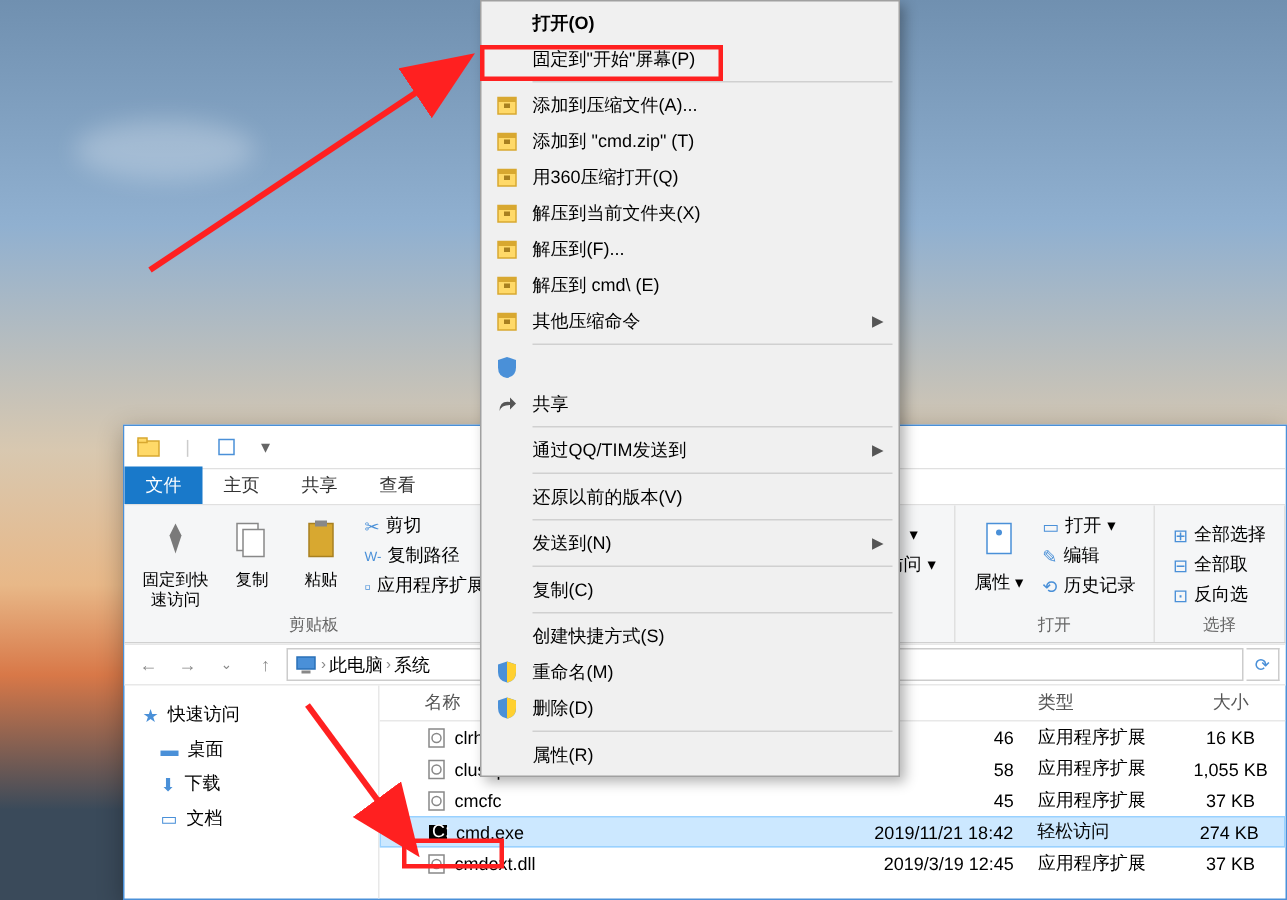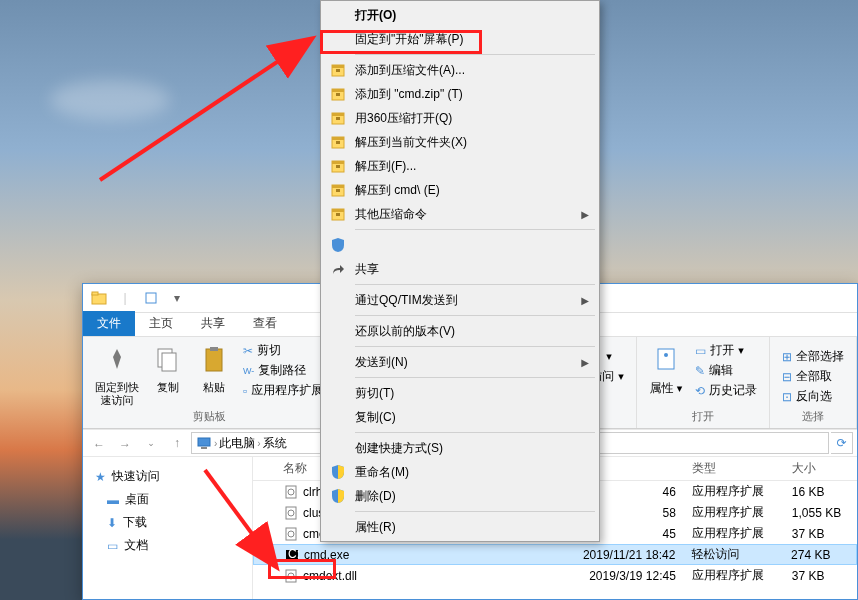--- a/index.html
+++ b/index.html
@@ -28,21 +28,21 @@
 .content{display:flex;height:calc(100% - 173px)}
 .sidebar{width:170px;border-right:1px solid #e8e8e8;padding:8px 4px;overflow:hidden}
 .side-item{display:flex;align-items:center;gap:6px;padding:3px 8px 3px 20px;font-size:12px}
 .side-item.hdr{padding-left:8px;font-weight:normal}
 .filelist{flex:1;overflow:hidden}
 .fl-header{height:24px;border-bottom:1px solid #e8e8e8;display:flex;align-items:center;padding-left:22px;font-size:12px;color:#555}
 .fl-col{padding:0 8px}
 .fl-col.name{width:200px}
 .fl-col.date{width:130px}
 .fl-col.type{width:110px}
-.fl-col.size{width:80px;text-align:left}
+.fl-col.size{width:80px;text-align:center}
 .fl-row{height:21px;display:flex;align-items:center;padding-left:22px;font-size:12px}
 .fl-row.sel{background:#cce8ff;border:1px solid #99d1ff}
 .fl-icon{width:16px;height:16px;margin-right:4px;flex-shrink:0}
 .ctxmenu{position:absolute;left:320px;top:0;width:280px;background:#f0f0f0;border:1px solid #a0a0a0;box-shadow:3px 3px 8px rgba(0,0,0,0.3);padding:2px}
 .ctx-item{height:24px;display:flex;align-items:center;padding:0 30px 0 32px;font-size:12px;position:relative;cursor:default}
 .ctx-sep{height:1px;background:#d0d0d0;margin:3px 2px 3px 32px}
 .ctx-icon{position:absolute;left:6px;width:18px;height:18px;display:flex;align-items:center;justify-content:center}
 .ctx-arrow{position:absolute;right:8px;font-size:10px;color:#555}
 .anno-red{position:absolute;border:3px solid #ff2020;pointer-events:none}
 .anno-arrow{position:absolute;pointer-events:none}
@@ -408,23 +408,20 @@
     <div class="ctx-item">
       <span>还原以前的版本(V)</span>
     </div>
     <div class="ctx-sep"></div>
     <div class="ctx-item">
       <span>发送到(N)</span>
       <span class="ctx-arrow">▶</span>
     </div>
     <div class="ctx-sep"></div>
     <div class="ctx-item">
-      <span>剪切(T)</span>
-    </div>
-    <div class="ctx-item">
       <span>复制(C)</span>
     </div>
     <div class="ctx-sep"></div>
     <div class="ctx-item">
       <span>创建快捷方式(S)</span>
     </div>
     <div class="ctx-item">
       <span class="ctx-icon">
         <svg width="16" height="16">
           <path d="M8 1 L14 3 L14 8 Q14 14 8 15 Q2 14 2 8 L2 3 Z" fill="#4a90d8"></path>

